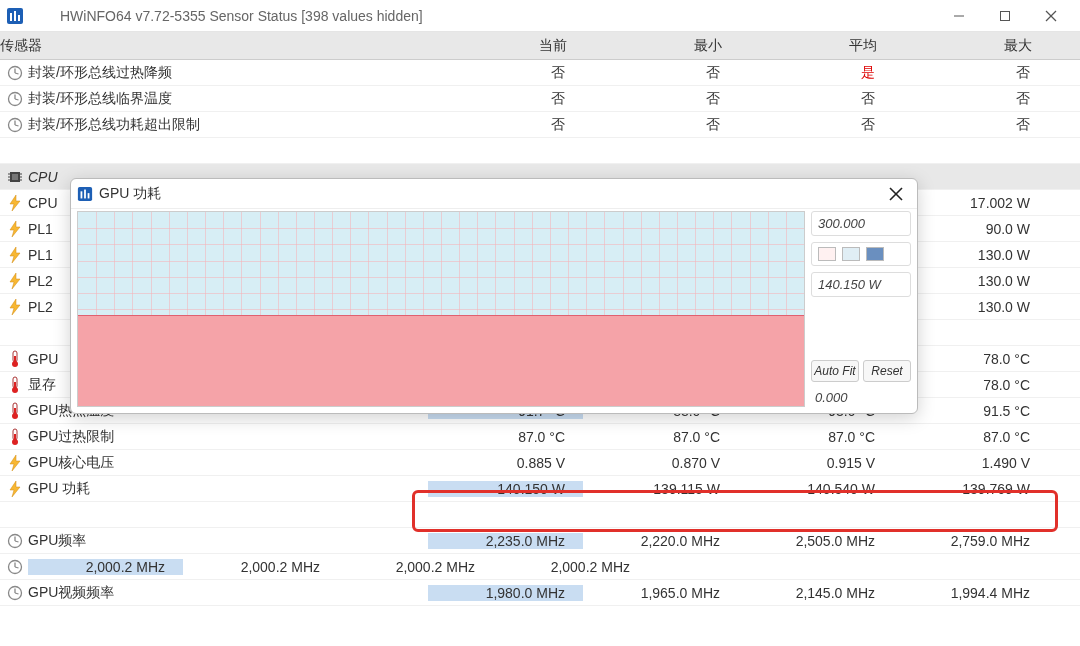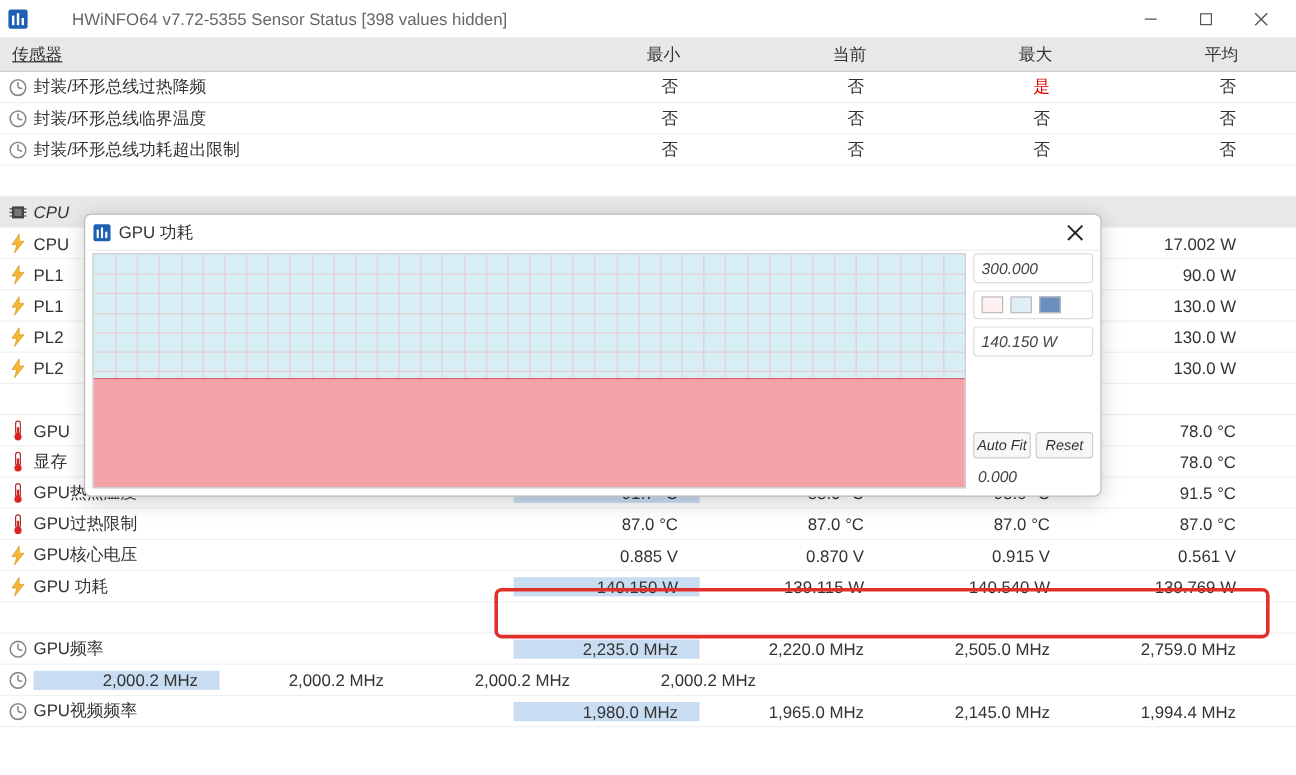--- a/index.html
+++ b/index.html
@@ -36,21 +36,21 @@
   }
   
   .header-row {
     height: 28px;
     display: flex;
     background: #e8e8e8;
     border-bottom: 1px solid #ccc;
     font-size: 14px;
     color: #333;
   }
-  .col-sensor { width: 430px; padding-left: 10px; display:flex; align-items:center;text-decoration:underline;}
+  .col-sensor { width: 430px; display:flex; align-items:center;}
   .col-val { width: 155px; text-align: right; padding-right: 18px; display:flex; align-items:center; justify-content:flex-end;}
   
   .rows { }
   .row {
     height: 26px;
     display: flex;
     align-items: center;
     border-bottom: 1px solid #f0f0f0;
   }
   .row .indent-icon {
@@ -183,24 +183,24 @@
         <svg width="12" height="12">
           <line x1="1" y1="1" x2="11" y2="11" stroke="#555" stroke-width="1.2"></line>
           <line x1="11" y1="1" x2="1" y2="11" stroke="#555" stroke-width="1.2"></line>
         </svg>
       </div>
   </div>
 </div>
 
 <div class="header-row">
   <div class="col-sensor">传感器</div>
+  <div class="col-val">当前</div>
   <div class="col-val">最小</div>
-  <div class="col-val">当前</div>
+  <div class="col-val">平均</div>
   <div class="col-val">最大</div>
-  <div class="col-val">平均</div>
 </div>
 
 <div class="rows" id="rows-container">
     <div class="row">
       <span class="indent-icon">
         <svg width="16" height="16">
           <circle cx="8" cy="8" r="6.5" fill="none" stroke="#888" stroke-width="1.3"></circle>
           <line x1="8" y1="8" x2="8" y2="3.5" stroke="#888" stroke-width="1.3"></line>
           <line x1="8" y1="8" x2="11.5" y2="9" stroke="#888" stroke-width="1.3"></line>
         </svg>
@@ -379,21 +379,21 @@
     <div class="row">
       <span class="indent-icon">
         <svg width="14" height="16">
           <path d="M8 0 L2 9 L6 9 L4 16 L12 6 L8 6 Z" fill="#f7b733" stroke="#d08b10" stroke-width="0.5"></path>
         </svg>
       </span>
       <span class="label">GPU核心电压</span>
       <div class="col-val">0.885 V</div>
       <div class="col-val">0.870 V</div>
       <div class="col-val">0.915 V</div>
-      <div class="col-val">0.561 V</div>
+      <div class="col-val">1.490 V</div>
     </div>
     <div class="row">
       <span class="indent-icon">
         <svg width="14" height="16">
           <path d="M8 0 L2 9 L6 9 L4 16 L12 6 L8 6 Z" fill="#f7b733" stroke="#d08b10" stroke-width="0.5"></path>
         </svg>
       </span>
       <span class="label">GPU 功耗</span>
       <div class="col-val cell-cur">140.150 W</div>
       <div class="col-val">139.115 W</div>

